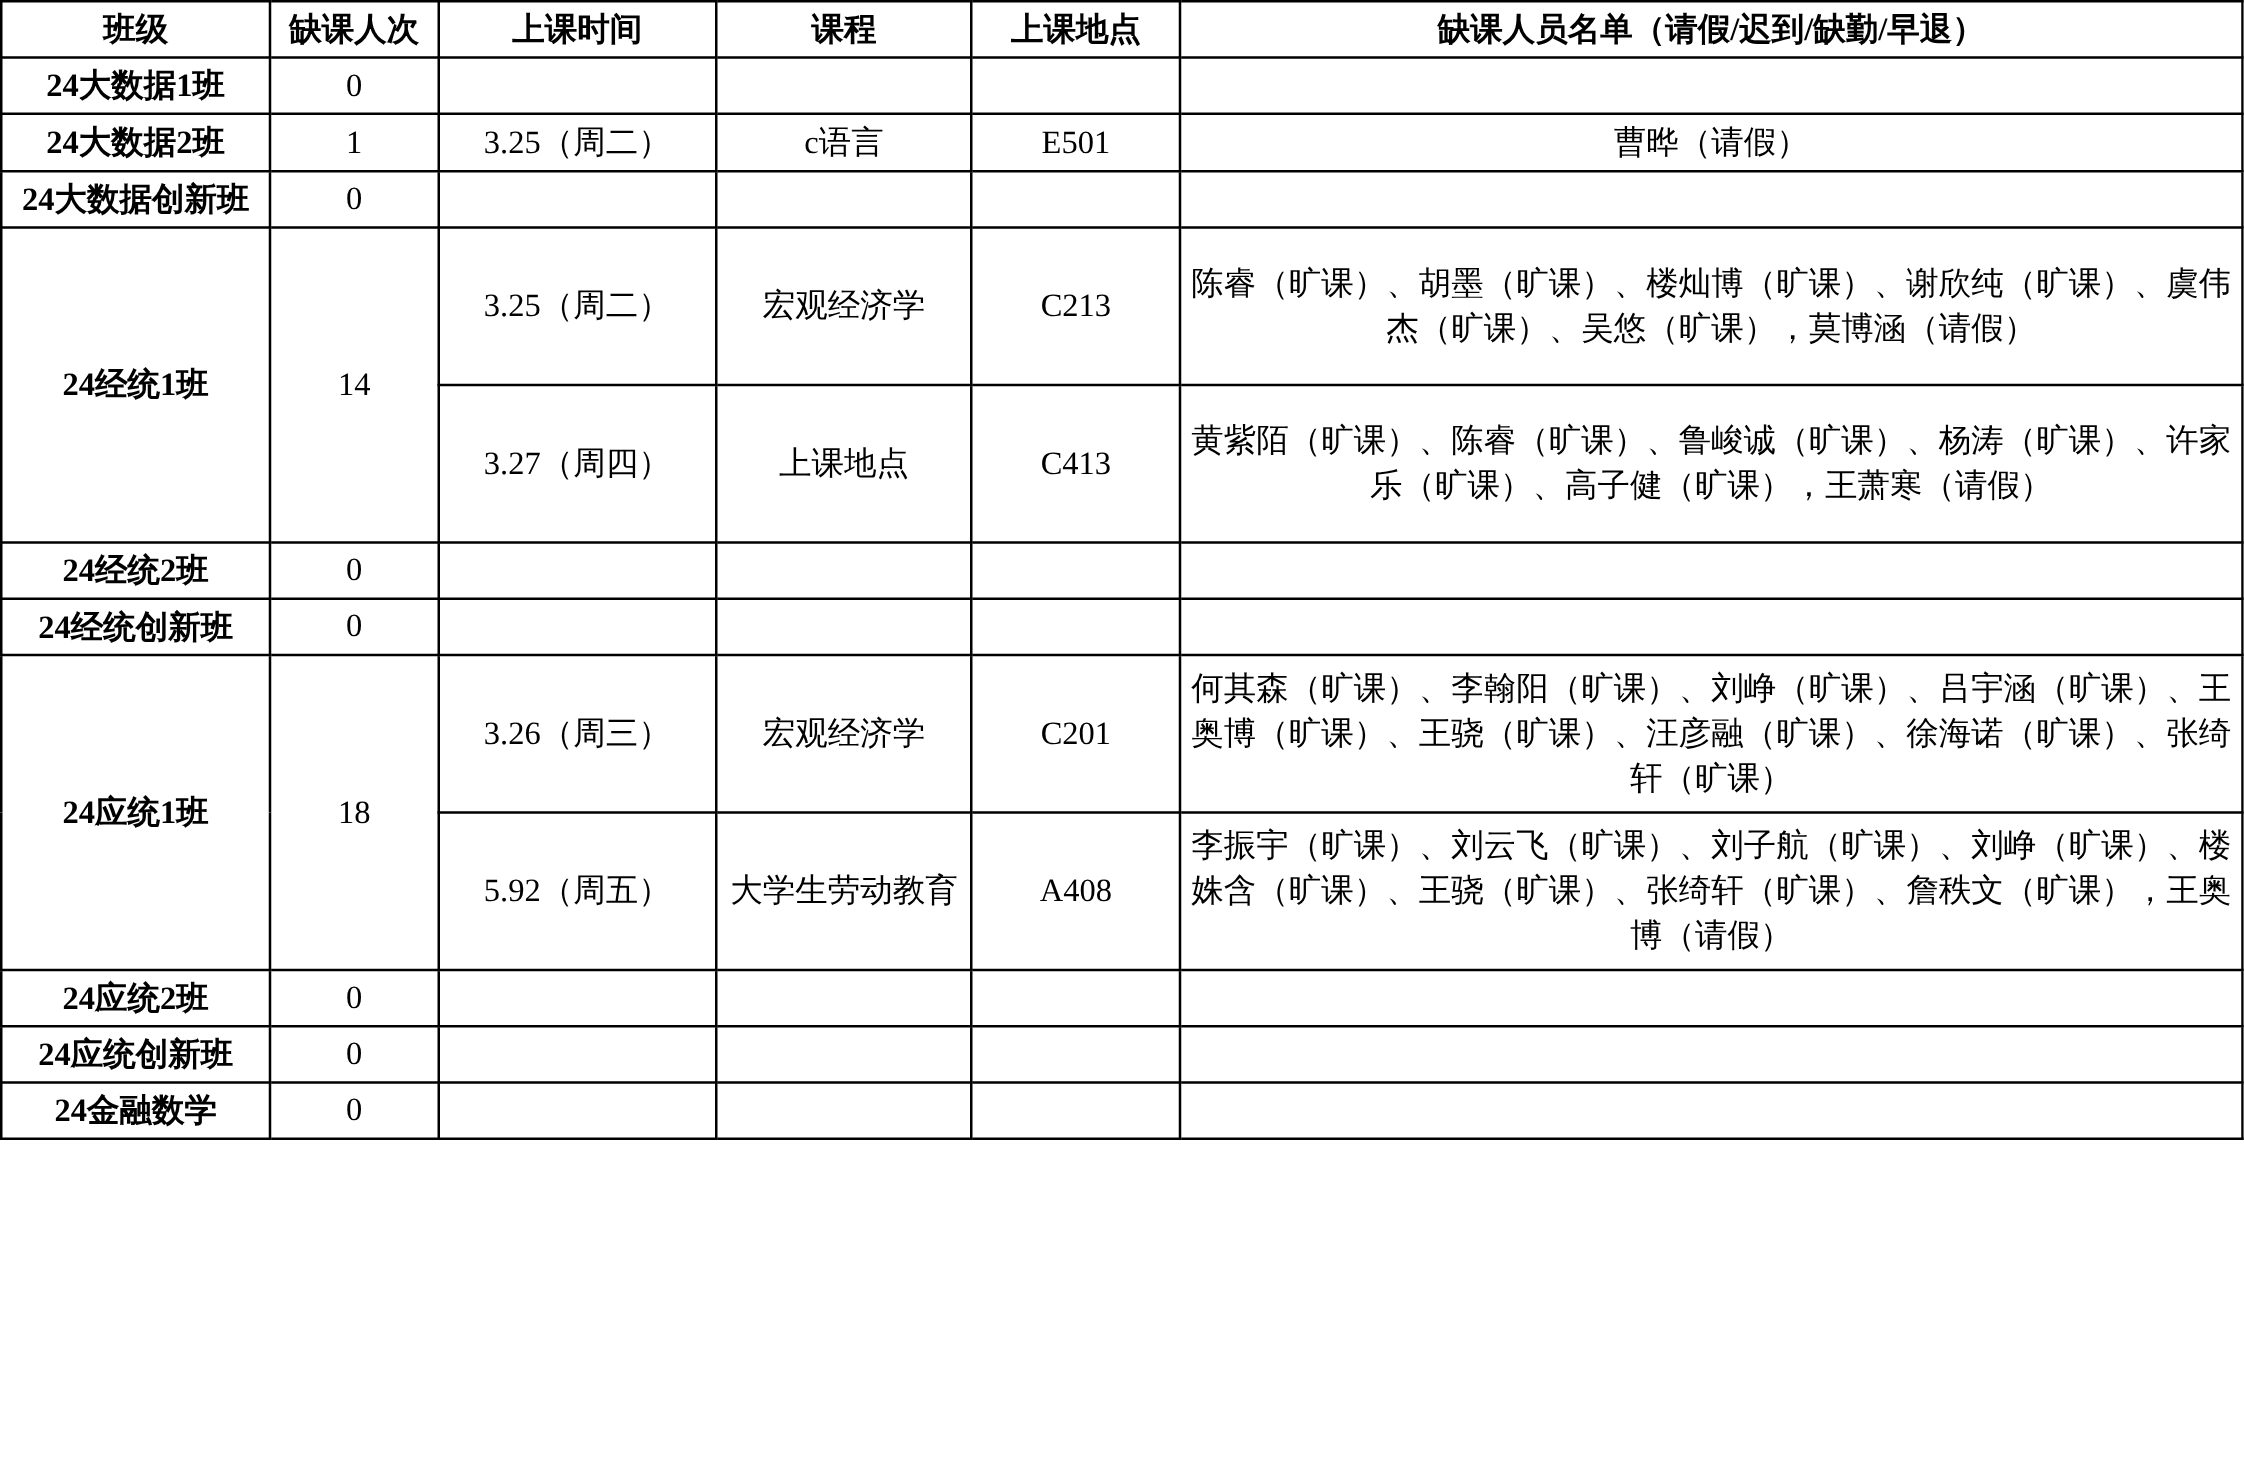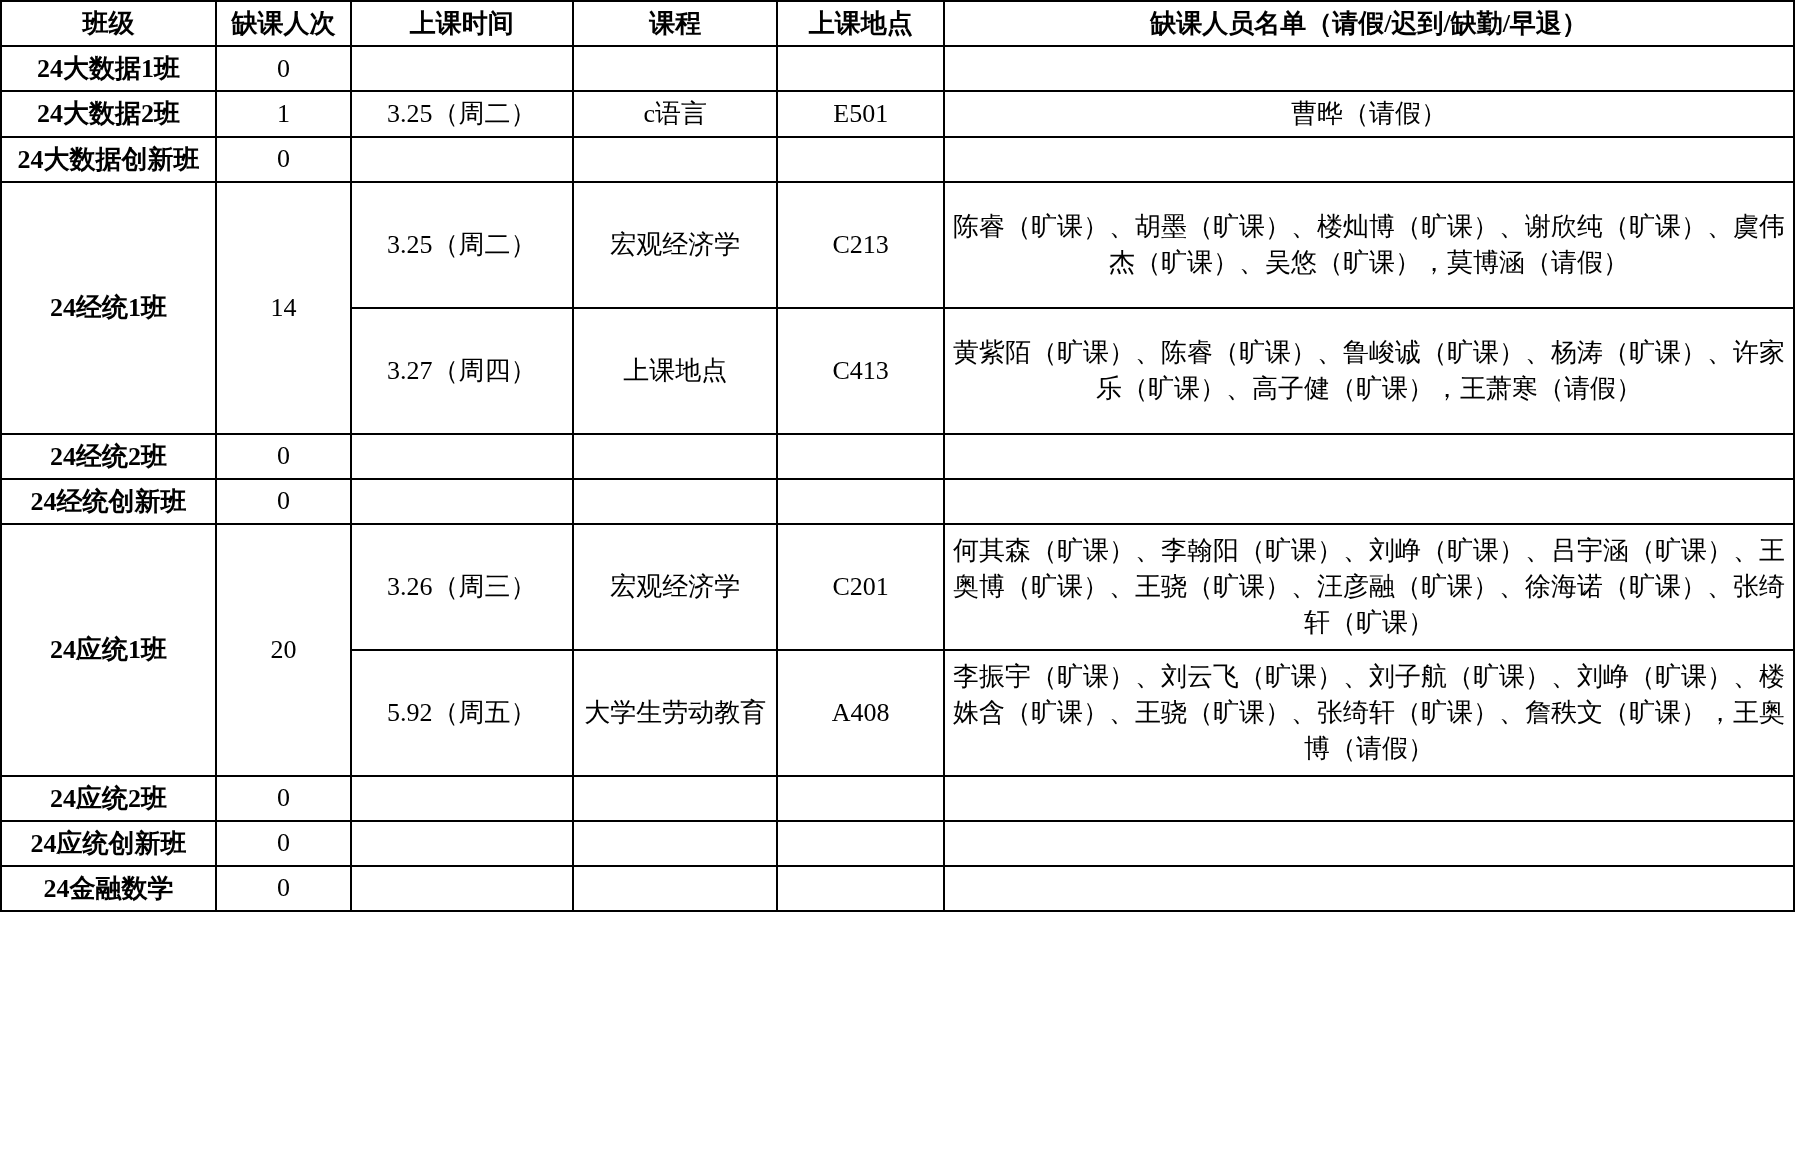--- a/index.html
+++ b/index.html
@@ -124,21 +124,21 @@
         <tr class="simple">
           <td class="cls" rowspan="1">24经统创新班</td>
           <td rowspan="1">0</td>
           <td></td>
           <td></td>
           <td></td>
           <td class="names"></td>
         </tr>
         <tr class="tall">
           <td class="cls" rowspan="2">24应统1班</td>
-          <td rowspan="2">20</td>
+          <td rowspan="2">18</td>
           <td>3.26（周三）</td>
           <td>宏观经济学</td>
           <td>C201</td>
           <td class="names">何其森（旷课）、李翰阳（旷课）、刘峥（旷课）、吕宇涵（旷课）、王奥博（旷课）、王骁（旷课）、汪彦融（旷课）、徐海诺（旷课）、张绮轩（旷课）</td>
         </tr>
         <tr class="tall">
           <td>5.92（周五）</td>
           <td>大学生劳动教育</td>
           <td>A408</td>
           <td class="names">李振宇（旷课）、刘云飞（旷课）、刘子航（旷课）、刘峥（旷课）、楼姝含（旷课）、王骁（旷课）、张绮轩（旷课）、詹秩文（旷课），王奥博（请假）</td>

